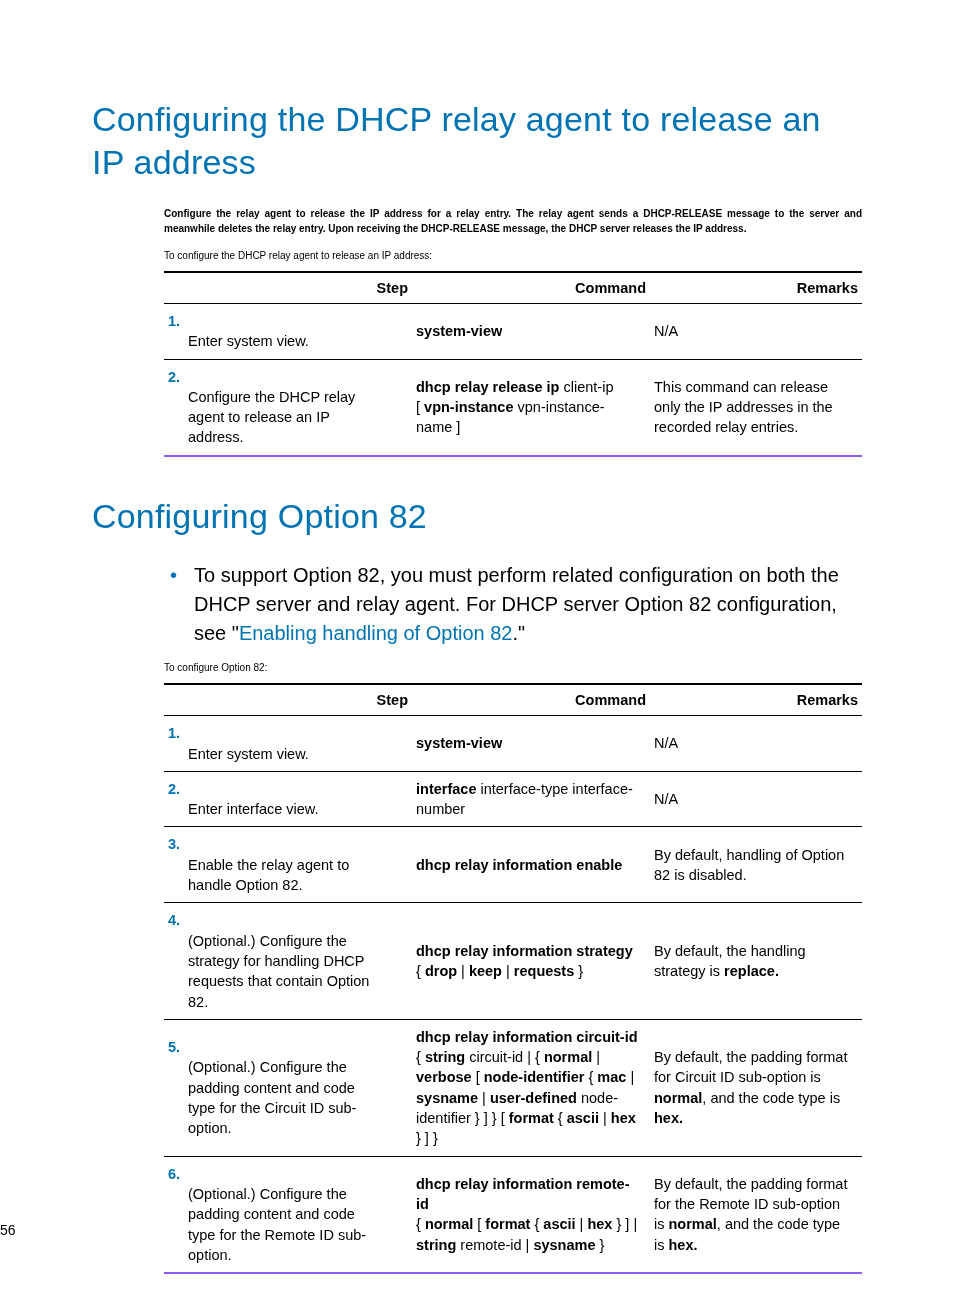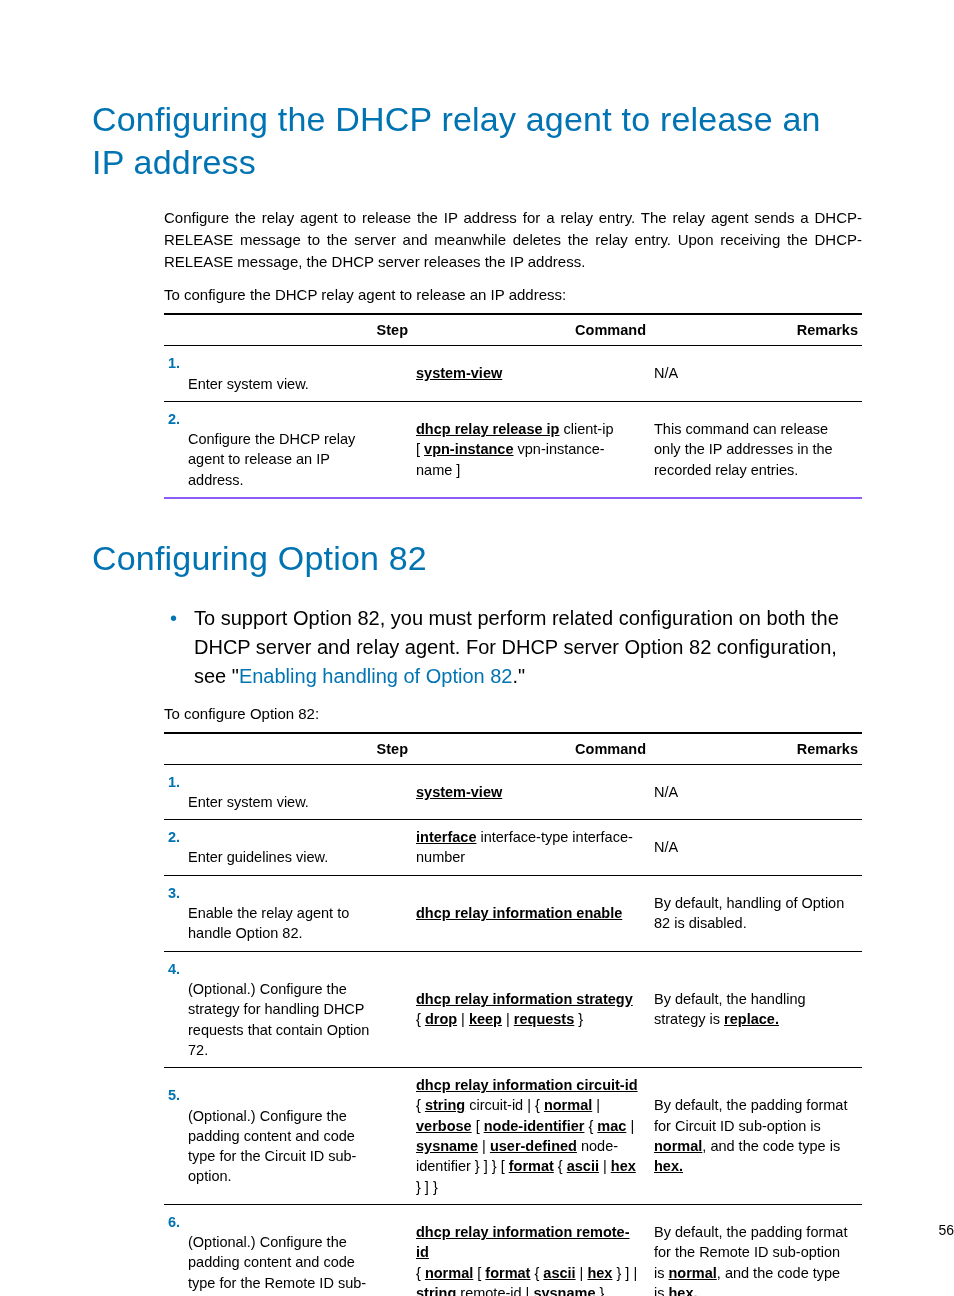--- a/index.html
+++ b/index.html
@@ -19,30 +19,31 @@
 }
 h1 {
   font-size: 34px;
   font-weight: 400;
   color: #0073b3;
   margin: 0 0 24px 0;
   line-height: 1.25;
   letter-spacing: 0.2px;
 }
 .body-text {
-  font-size: 15px;
+  font-size: 10px;
   line-height: 1.45;
   padding-left: 72px;
   margin: 12px 0;
+  font-weight: bold;
 }
 .body-text.justify {
   text-align: justify;
 }
 .subtext {
-  font-size: 15px;
+  font-size: 10px;
   padding-left: 72px;
   margin: 14px 0 10px 0;
 }
 table {
   width: calc(100% - 72px);
   margin-left: 72px;
   border-collapse: collapse;
   font-size: 14.5px;
 }
 thead tr {
@@ -75,21 +76,21 @@
   width: 28px;
   vertical-align: top;
   padding-right: 4px;
 }
 .step-txt {
   display: inline-block;
   width: calc(100% - 36px);
   vertical-align: top;
   margin-left: 20px;
 }
-.bold { font-weight: bold; text-decoration: underline; }
+.bold { font-weight: bold; }
 .ital { }
 ul.bullets {
   list-style: none;
   margin: 8px 0 14px 0;
   padding: 0 0 0 72px;
 }
 ul.bullets li {
   font-size: 20px;
   line-height: 1.45;
   position: relative;
@@ -102,21 +103,21 @@
   position: absolute;
   left: 6px;
   top: 0;
 }
 .link { color: #0073b3; }
 .page-num {
   position: absolute;
   bottom: 58px;
   left: 0;
   right: 0;
-  text-align: right;
+  text-align: left;
   font-size: 14px;
 }
 </style>
 </head>
 <body>
 
 <div class="page">
 
   <h1>Configuring the DHCP relay agent to release an IP address</h1>
 
@@ -163,31 +164,31 @@
         <th class="col-rem">Remarks</th>
       </tr>
     </thead>
     <tbody id="t2-body">
         <tr>
           <td><span class="step-num">1.</span><span class="step-txt">Enter system view.</span></td>
           <td><span class="bold">system-view</span></td>
           <td>N/A</td>
         </tr>
         <tr>
-          <td><span class="step-num">2.</span><span class="step-txt">Enter guidelines view.</span></td>
+          <td><span class="step-num">2.</span><span class="step-txt">Enter interface view.</span></td>
           <td><span class="bold">interface</span> <span class="ital">interface-type interface-number</span></td>
           <td>N/A</td>
         </tr>
         <tr>
           <td><span class="step-num">3.</span><span class="step-txt">Enable the relay agent to handle Option 82.</span></td>
           <td><span class="bold">dhcp relay information enable</span></td>
           <td>By default, handling of Option 82 is disabled.</td>
         </tr>
         <tr>
-          <td><span class="step-num">4.</span><span class="step-txt">(Optional.) Configure the strategy for handling DHCP requests that contain Option 72.</span></td>
+          <td><span class="step-num">4.</span><span class="step-txt">(Optional.) Configure the strategy for handling DHCP requests that contain Option 82.</span></td>
           <td><span class="bold">dhcp relay information strategy</span><br>{ <span class="bold">drop</span> | <span class="bold">keep</span> | <span class="bold">requests</span> }</td>
           <td>By default, the handling strategy is <span class="bold">replace.</span></td>
         </tr>
         <tr>
           <td><span class="step-num">5.</span><span class="step-txt">(Optional.) Configure the padding content and code type for the Circuit ID sub-option.</span></td>
           <td><span class="bold">dhcp relay information circuit-id</span><br>{ <span class="bold">string</span> <span class="ital">circuit-id</span> | { <span class="bold">normal</span> | <span class="bold">verbose</span> [ <span class="bold">node-identifier</span> { <span class="bold">mac</span> | <span class="bold">sysname</span> | <span class="bold">user-defined</span> <span class="ital">node-identifier</span> } ] } [ <span class="bold">format</span> { <span class="bold">ascii</span> | <span class="bold">hex</span> } ] }</td>
           <td>By default, the padding format for Circuit ID sub-option is <span class="bold">normal</span>, and the code type is <span class="bold">hex.</span></td>
         </tr>
         <tr>
           <td><span class="step-num">6.</span><span class="step-txt">(Optional.) Configure the padding content and code type for the Remote ID sub-option.</span></td>

